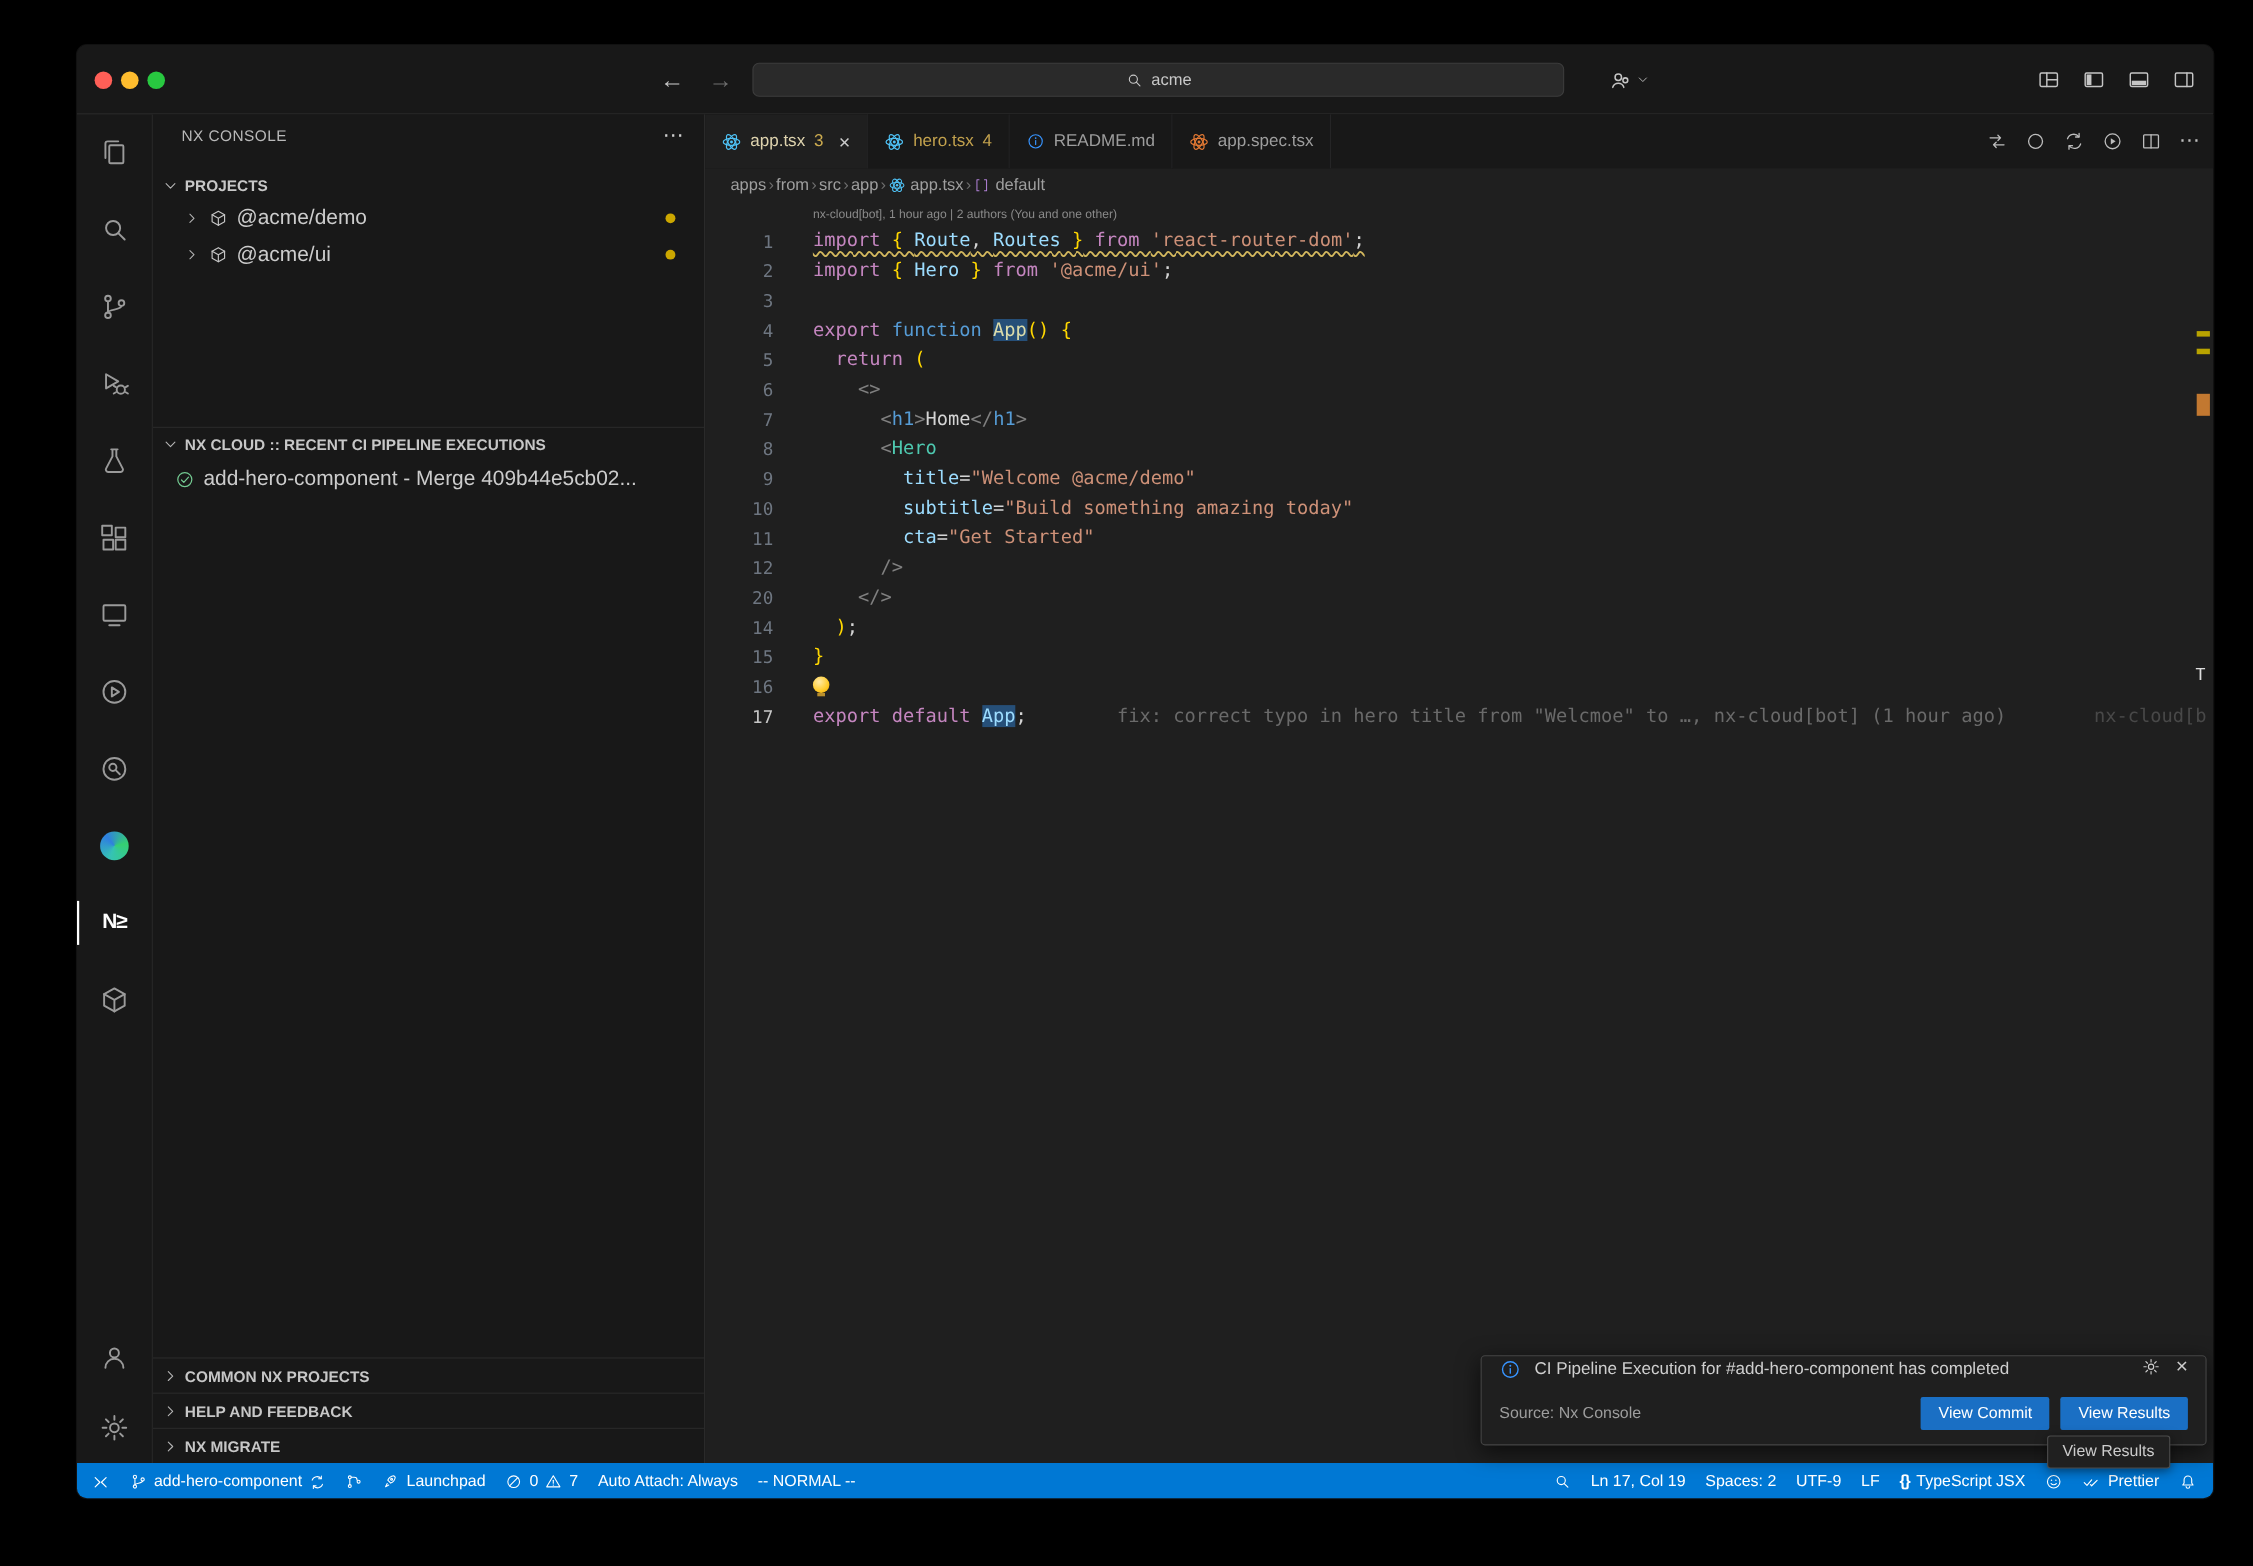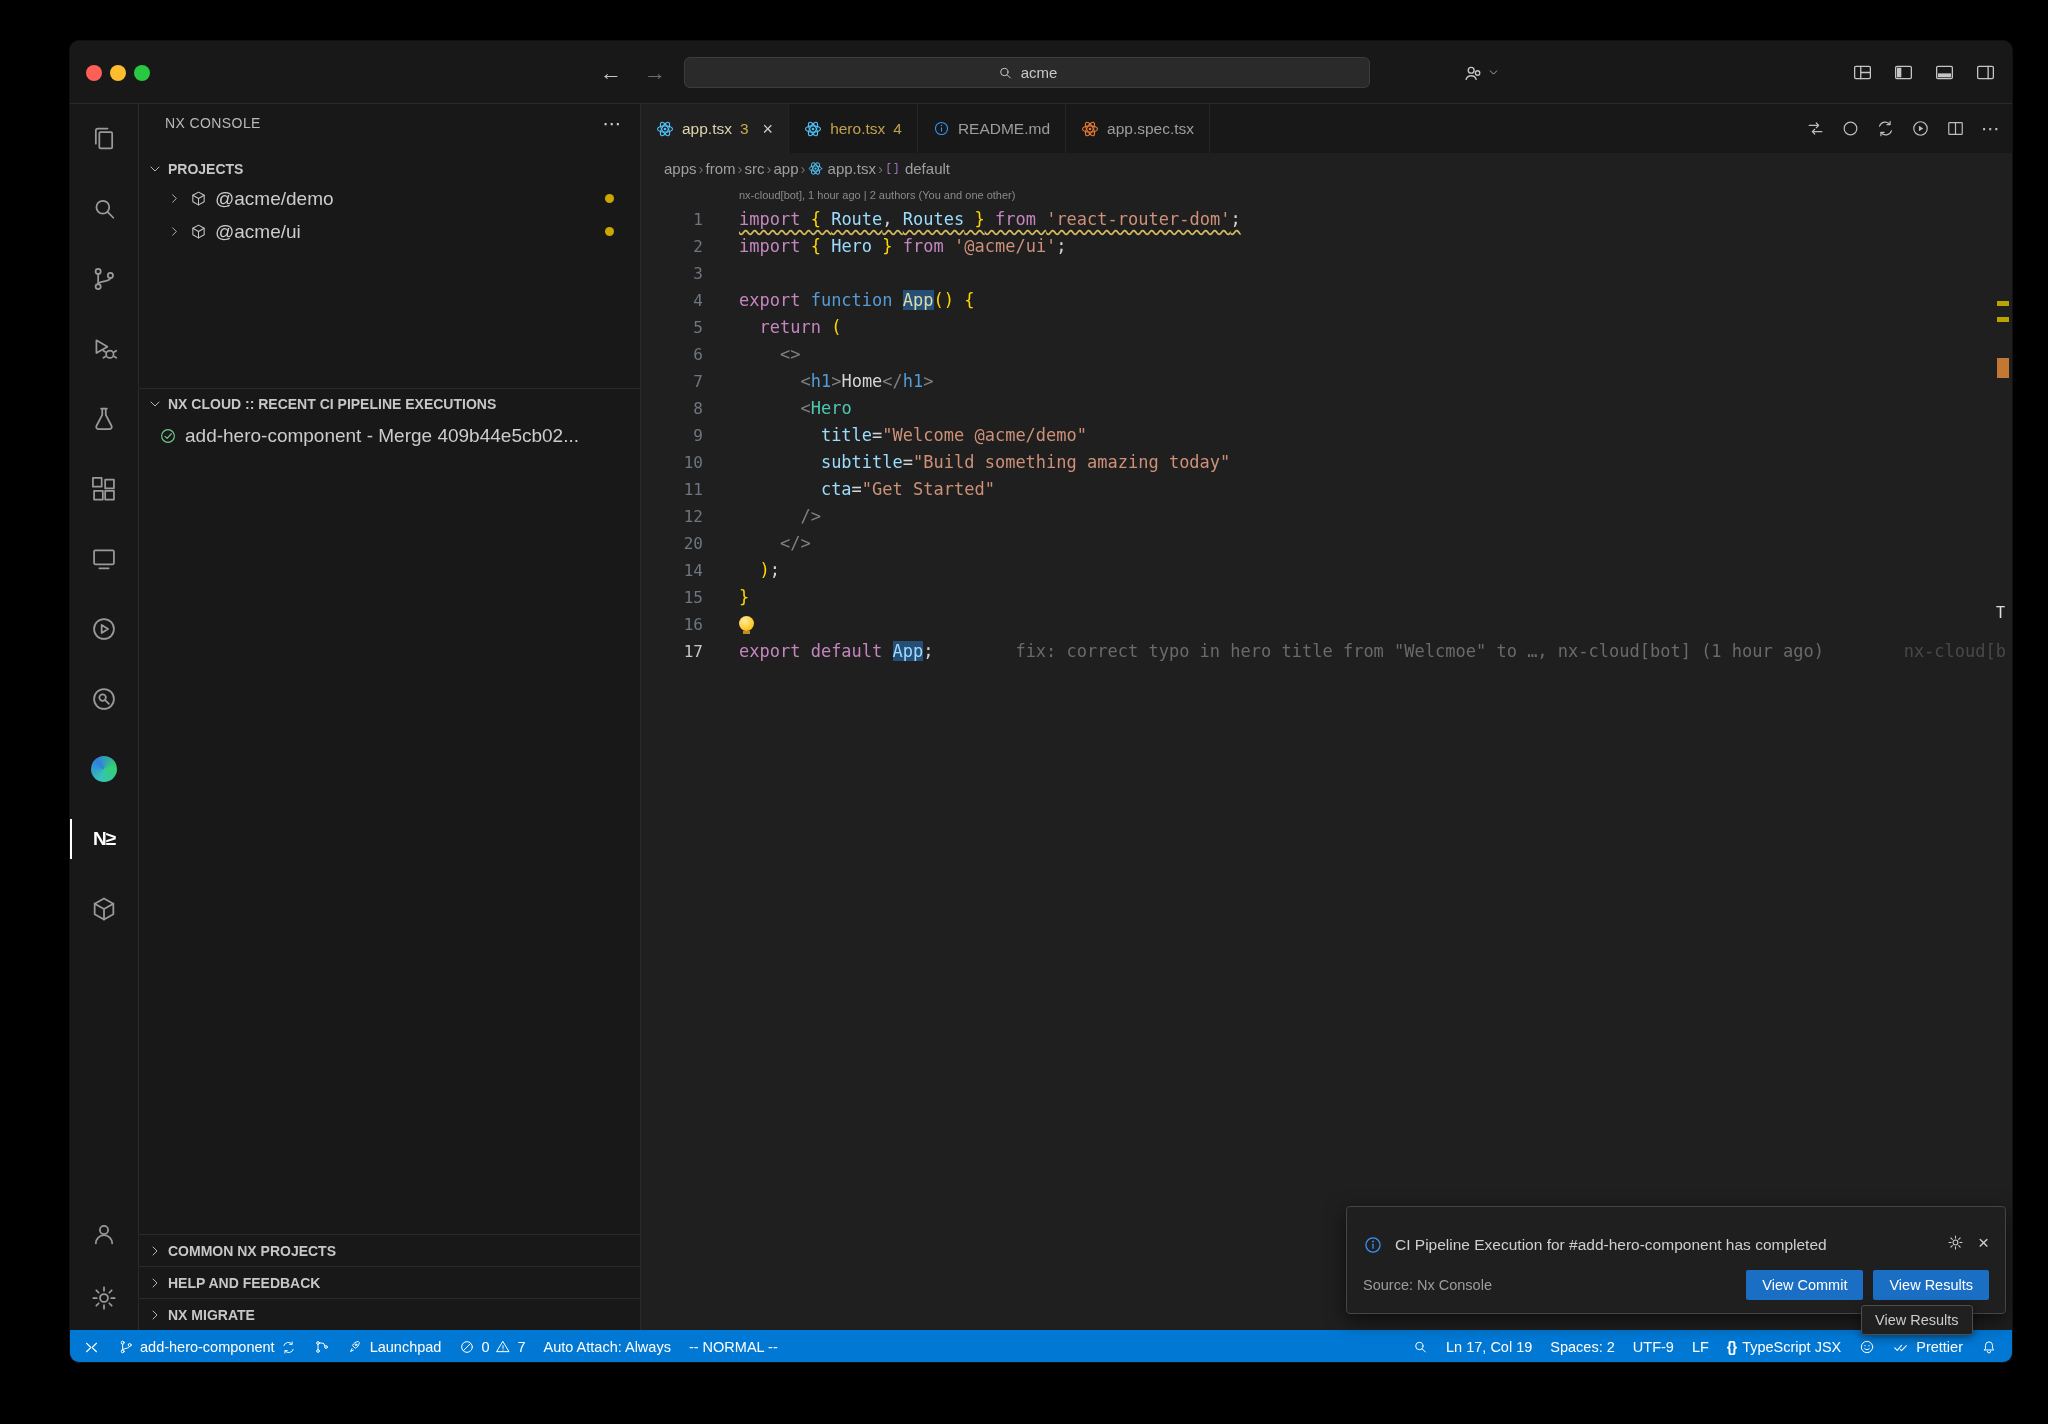--- a/index.html
+++ b/index.html
@@ -13,21 +13,21 @@
   .ic *{fill:none;stroke:currentColor;stroke-width:1.5;stroke-linecap:round;stroke-linejoin:round}
   .ic .f{fill:currentColor;stroke:none}
   
   .titlebar{height:63px;background:#181818;border-bottom:1px solid #2a2a2a;position:relative}
   .traffic{position:absolute;left:16px;top:24px;display:flex;gap:8px}
   .tl{width:16px;height:16px;border-radius:50%}
   .tl.r{background:#ff5f57}.tl.y{background:#febc2e}.tl.g{background:#28c840}
   .nav{position:absolute;left:530px;top:0;height:63px;display:flex;align-items:center;gap:22px;
     font-size:22px;color:#c5c5c5}
   .nav .fwd{color:#6d6d6d}
-  .cmdcenter{position:absolute;left:614px;top:16px;width:686px;height:31px;background:#2a2a2a;
+  .cmdcenter{position:absolute;left:614px;top:16px;width:738px;height:31px;background:#2a2a2a;
     border:1px solid #3c3c3c;border-radius:6px;display:flex;align-items:center;justify-content:center;
     gap:8px;color:#c8c8c8;font-size:15px}
   .account{position:absolute;left:1392px;top:0;height:63px;display:flex;align-items:center;gap:3px;color:#c5c5c5}
   .tb-right{position:absolute;right:16px;top:0;height:63px;display:flex;align-items:center;gap:20px;color:#c5c5c5}
   
   .main{display:flex;height:1226px}
   .activitybar{width:69px;background:#181818;border-right:1px solid #2a2a2a;display:flex;
     flex-direction:column;align-items:stretch}
   .ab-item{height:70px;display:flex;align-items:center;justify-content:center;position:relative;color:#9a9a9a}
   .ab-item.active{color:#ffffff}
@@ -84,21 +84,21 @@
   .tk-edge{position:absolute;right:6px;color:#6a6a6a;opacity:.55}
   .tk-bulb{display:inline-block;width:15px;height:15px;border-radius:50%;vertical-align:middle;
     background:radial-gradient(circle at 38% 32%,#ffeaa6,#ffca28 60%,#eda400);position:relative;top:-2px}
   .tk-bulb::after{content:"";position:absolute;left:4px;bottom:-3px;width:7px;height:3px;background:#b98f2d}
   .ruler-mark{position:absolute;right:3px;width:12px;z-index:5}
   .ovr-char{position:absolute;right:7px;top:398px;color:rgba(255,255,255,.85);font-size:15px;
     font-family:"DejaVu Sans Mono",monospace;z-index:5}
   
   .toast{position:absolute;right:6px;bottom:16px;width:660px;background:#1f1f1f;
     border:1px solid #454545;border-radius:4px;box-shadow:0 6px 20px rgba(0,0,0,.6);
-    padding:26px 16px 13px 16px;z-index:20;color:#cccccc}
+    padding:0 16px 13px 16px;z-index:20;color:#cccccc}
   .toast-top{display:flex;align-items:flex-start;gap:12px}
   .toast-msg{font-size:15.5px;line-height:1.55;max-width:472px;color:#cfcfcf}
   .toast-ctrl{margin-left:auto;display:flex;align-items:center;gap:14px;color:#cccccc}
   .toast-x{font-size:19px;line-height:1}
   .toast-bottom{display:flex;align-items:center;margin-top:13px}
   .toast-src{font-size:14.5px;color:#9d9d9d}
   .toast-btns{margin-left:auto;display:flex;gap:10px}
   .btn{background:#1a6fc4;color:#fff;font-size:14.5px;padding:7px 16px;border:none;border-radius:2px;
     font-family:"Liberation Sans",sans-serif}
   .tooltip{position:absolute;left:1791px;top:1264px;background:#202020;border:1px solid #4d4d4d;

